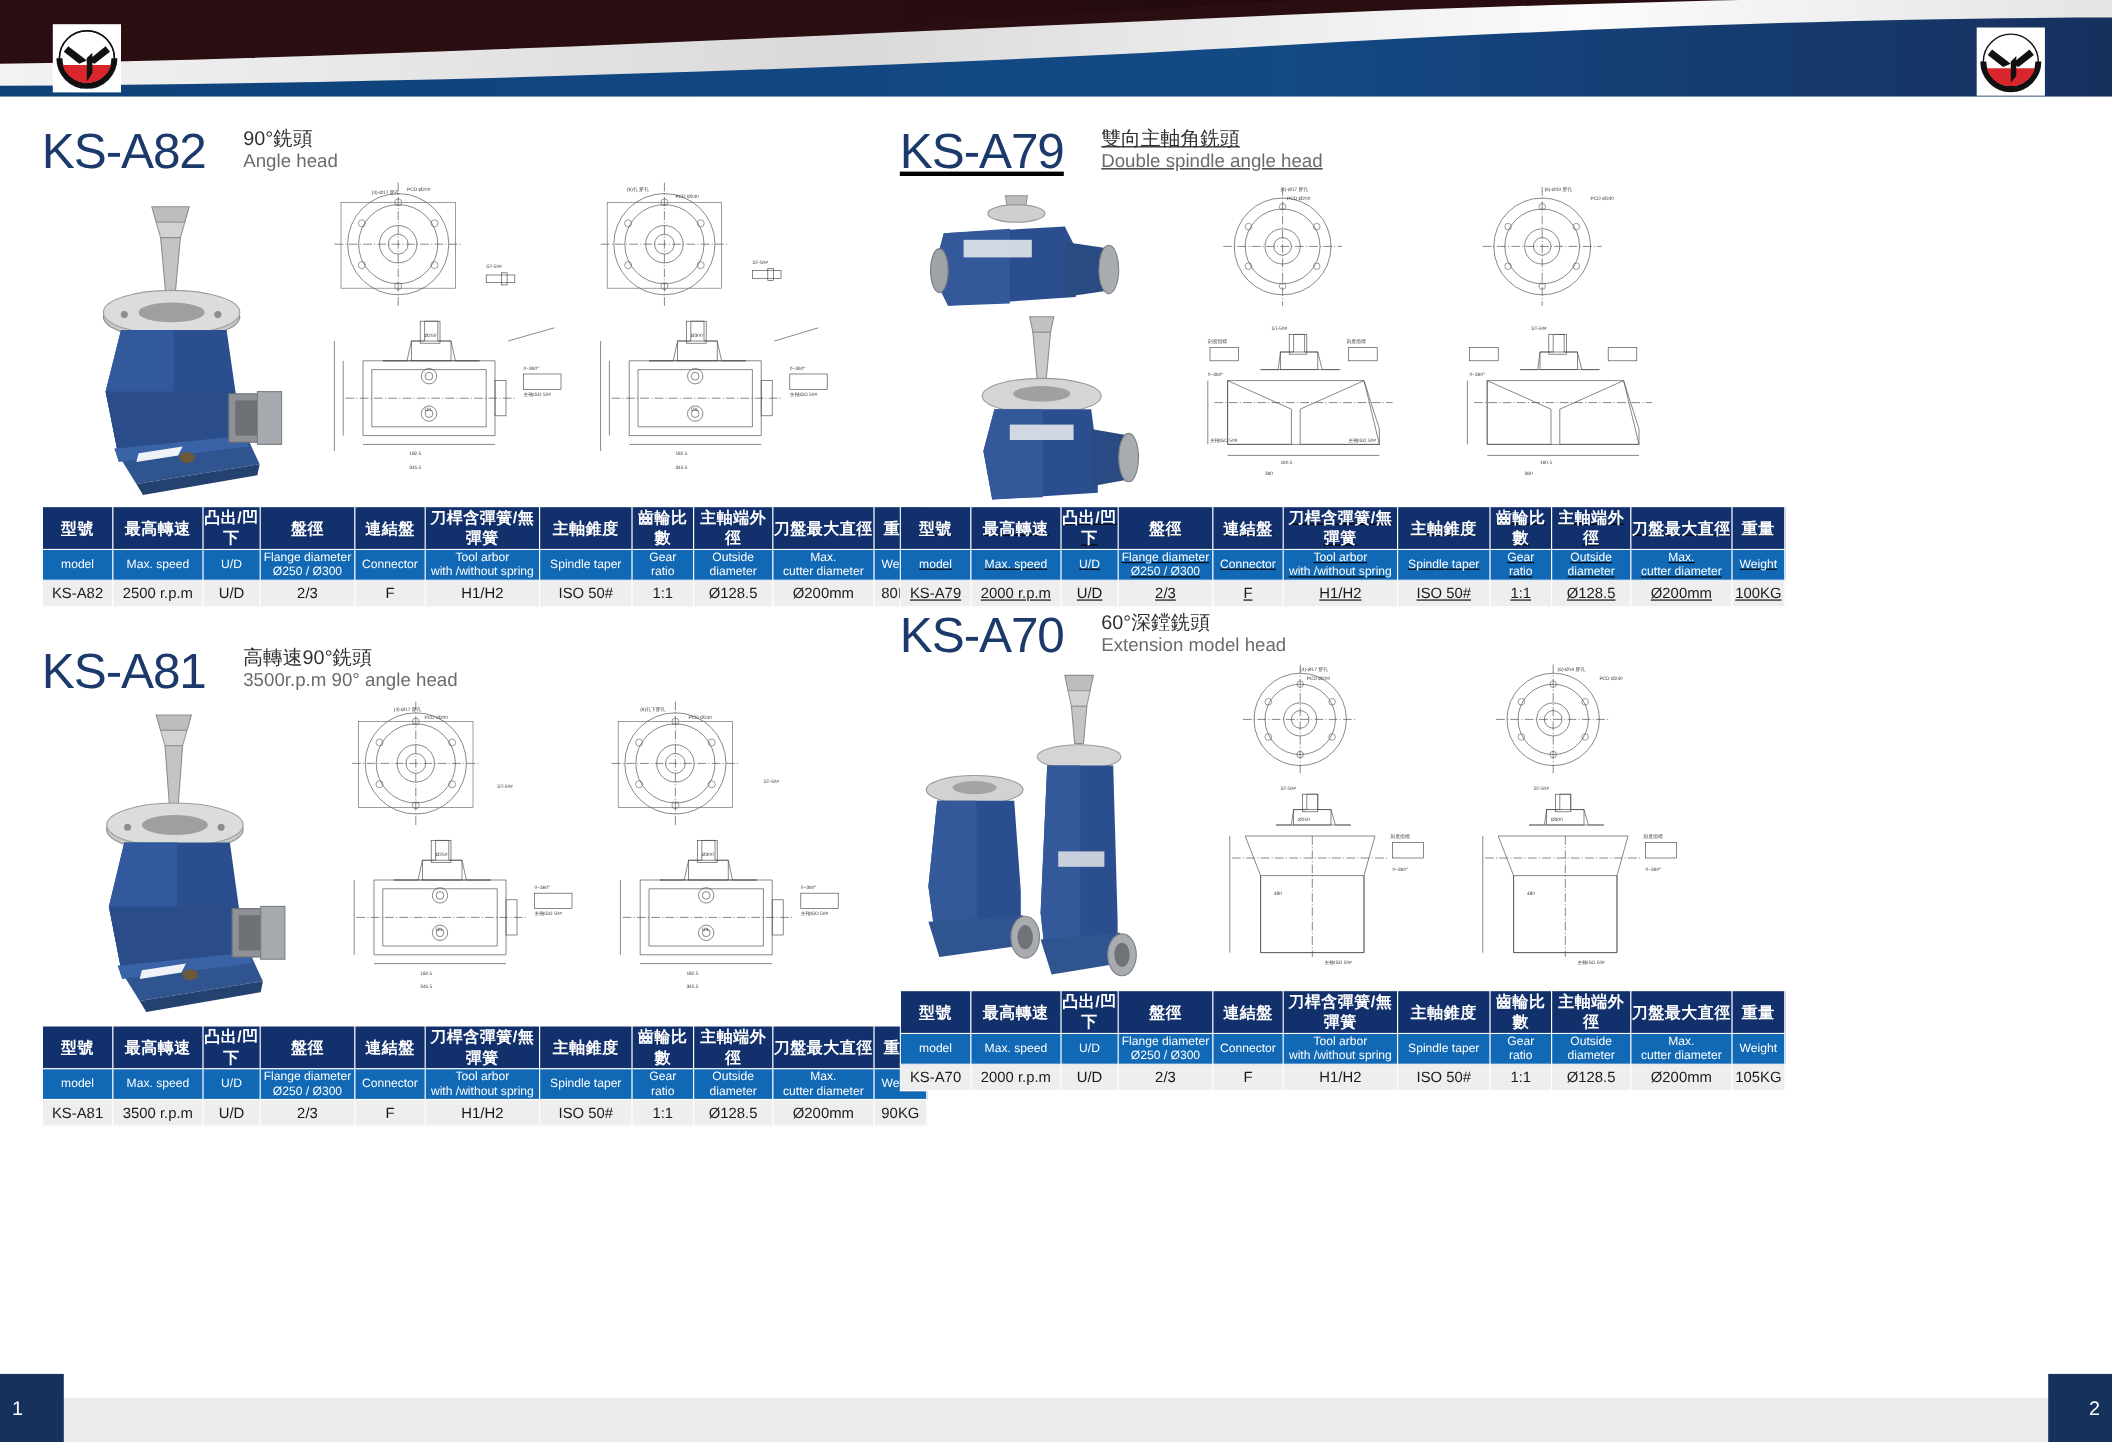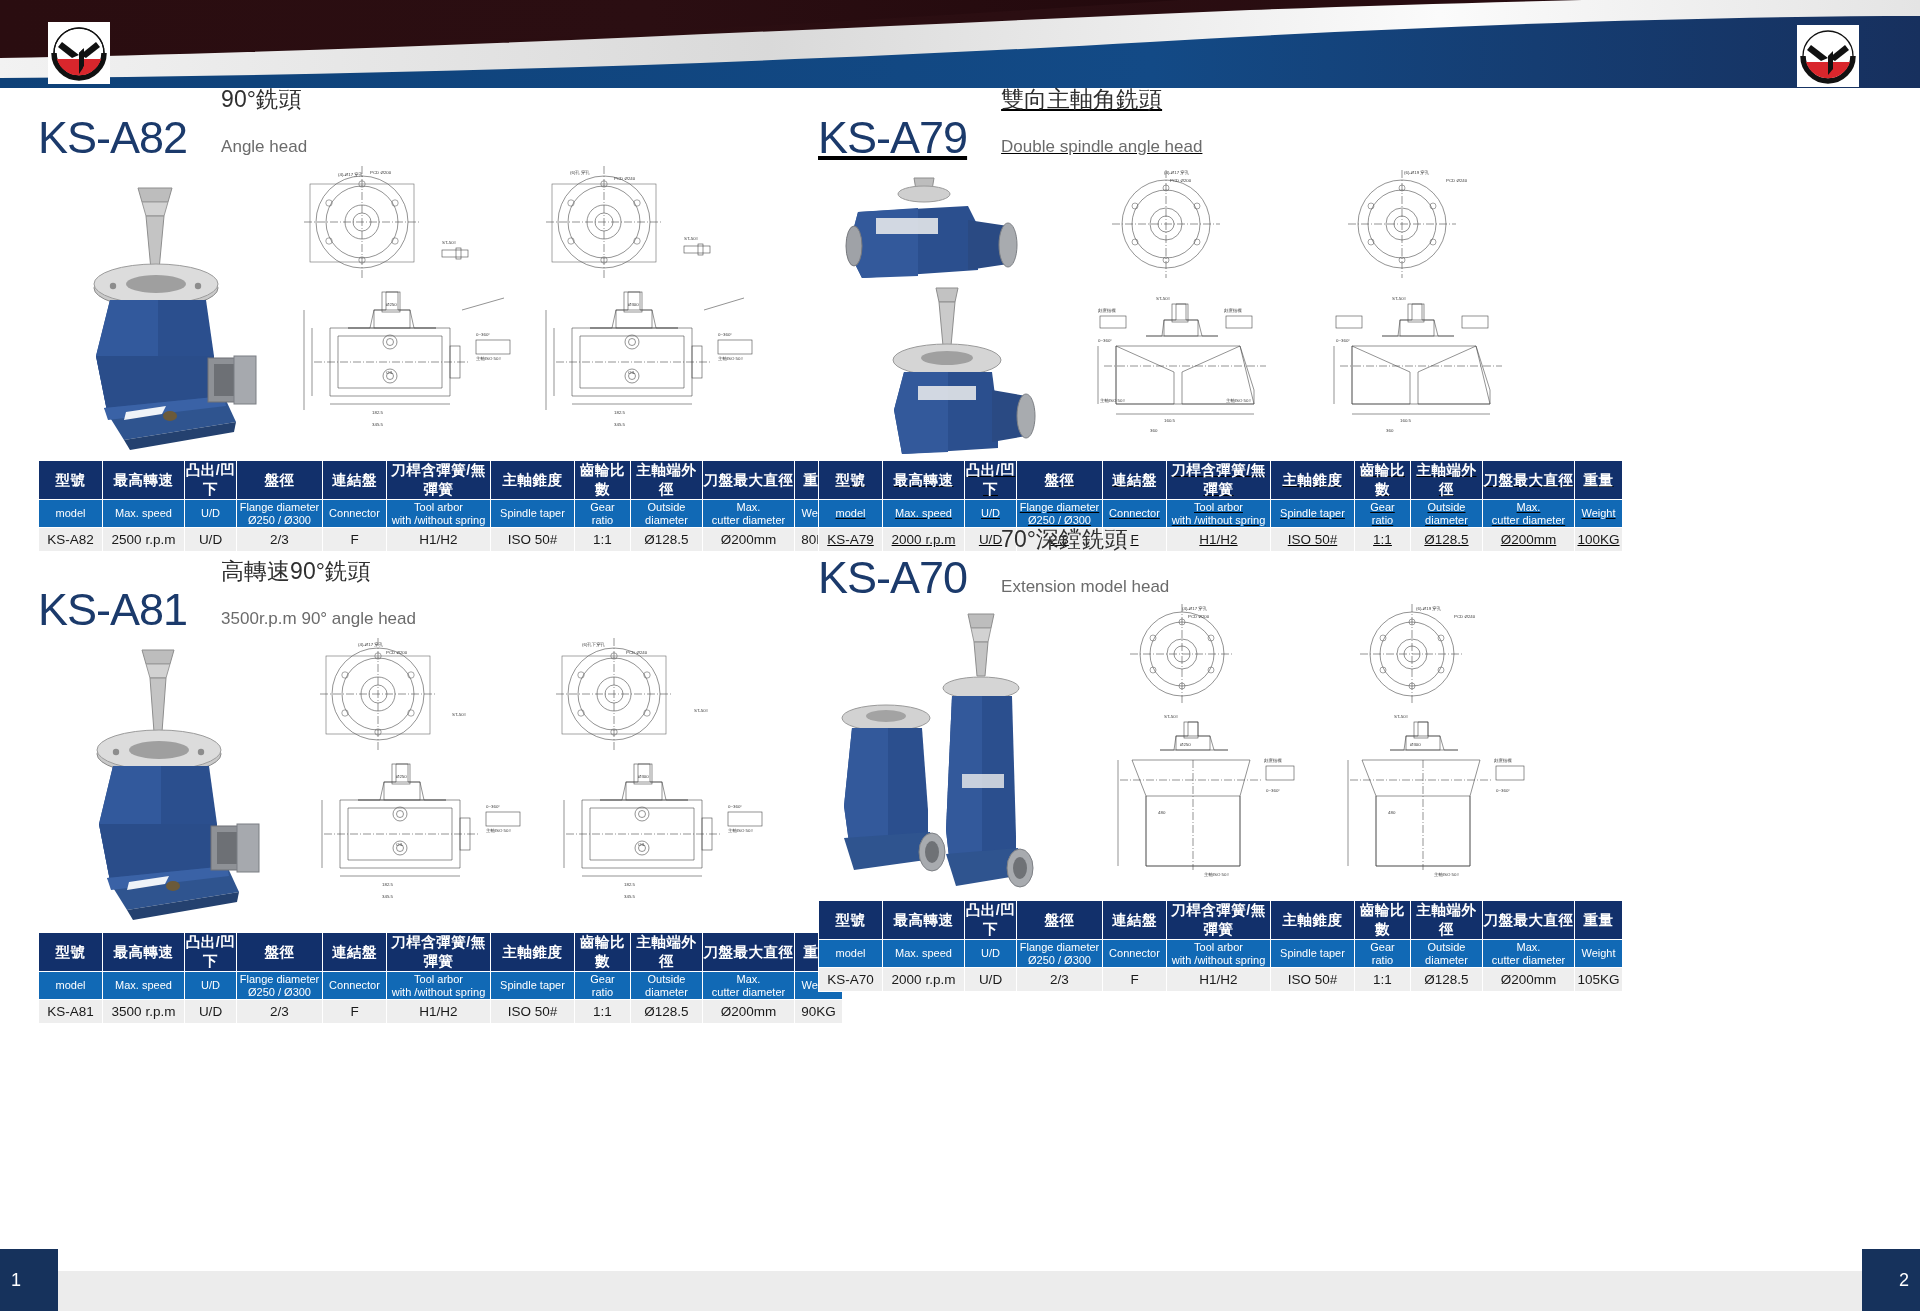--- a/index.html
+++ b/index.html
@@ -28,22 +28,22 @@
   .p-br { left: 818px; top: 528px; width: 760px; }
   .p-tr { left: 818px; text-decoration: underline; }
   .p-br { left: 818px; }
 
   .title-row { display: flex; align-items: flex-end; gap: 34px; height: 72px; padding-top: 6px; }
   .model-name {
     font-size: 45px; font-weight: 400; color: #1b3a6b;
     letter-spacing: -1px; line-height: 1; font-family: "Liberation Sans", sans-serif;
   }
   .title-texts { padding-bottom: 3px; }
-  .title-cn { font-size: 23px; color: #2f2f2f; line-height: 1.15; font-weight: 400; }
-  .title-en { font-size: 17px; color: #6b6b6b; line-height: 1.2; margin-top: 24px; }
+  .title-cn { font-size: 18px; color: #2f2f2f; line-height: 1.15; font-weight: 400; }
+  .title-en { font-size: 17px; color: #6b6b6b; line-height: 1.2; }
 
   
   .media { position: relative; height: 300px; display: flex; gap: 6px; }
   .photo-wrap { width: 230px; position: relative; }
   .draw-wrap { flex: 1; position: relative; }
   .draw-wrap svg, .photo-wrap svg { display: block; }
 
   
   table.spec { border-collapse: collapse; width: 722px; table-layout: fixed; }
   table.spec td { text-align: center; vertical-align: middle; border: 1px solid #ffffff; }
@@ -683,21 +683,21 @@
         <td>90KG</td>
       </tr>
       </tbody>
     </table>
   </div>
 
   <div class="product p-br">
     <div class="title-row">
       <div class="model-name">KS-A70</div>
       <div class="title-texts">
-        <div class="title-cn">70°深鏜銑頭</div>
+        <div class="title-cn">60°深鏜銑頭</div>
         <div class="title-en">Extension model head</div>
       </div>
     </div>
     <div class="media">
       <div class="photo-wrap">
         <svg width="230" height="300" viewBox="0 0 230 300">
 
           <ellipse cx="68" cy="118" rx="44" ry="13" fill="#d2d2d2" stroke="#9a9a9a"></ellipse>
           <ellipse cx="68" cy="116" rx="20" ry="6" fill="#a3a3a3"></ellipse>
           <path d="M34,128 L104,128 L110,210 L110,242 L32,250 L26,206 Z" fill="#2b4f8e"></path>

